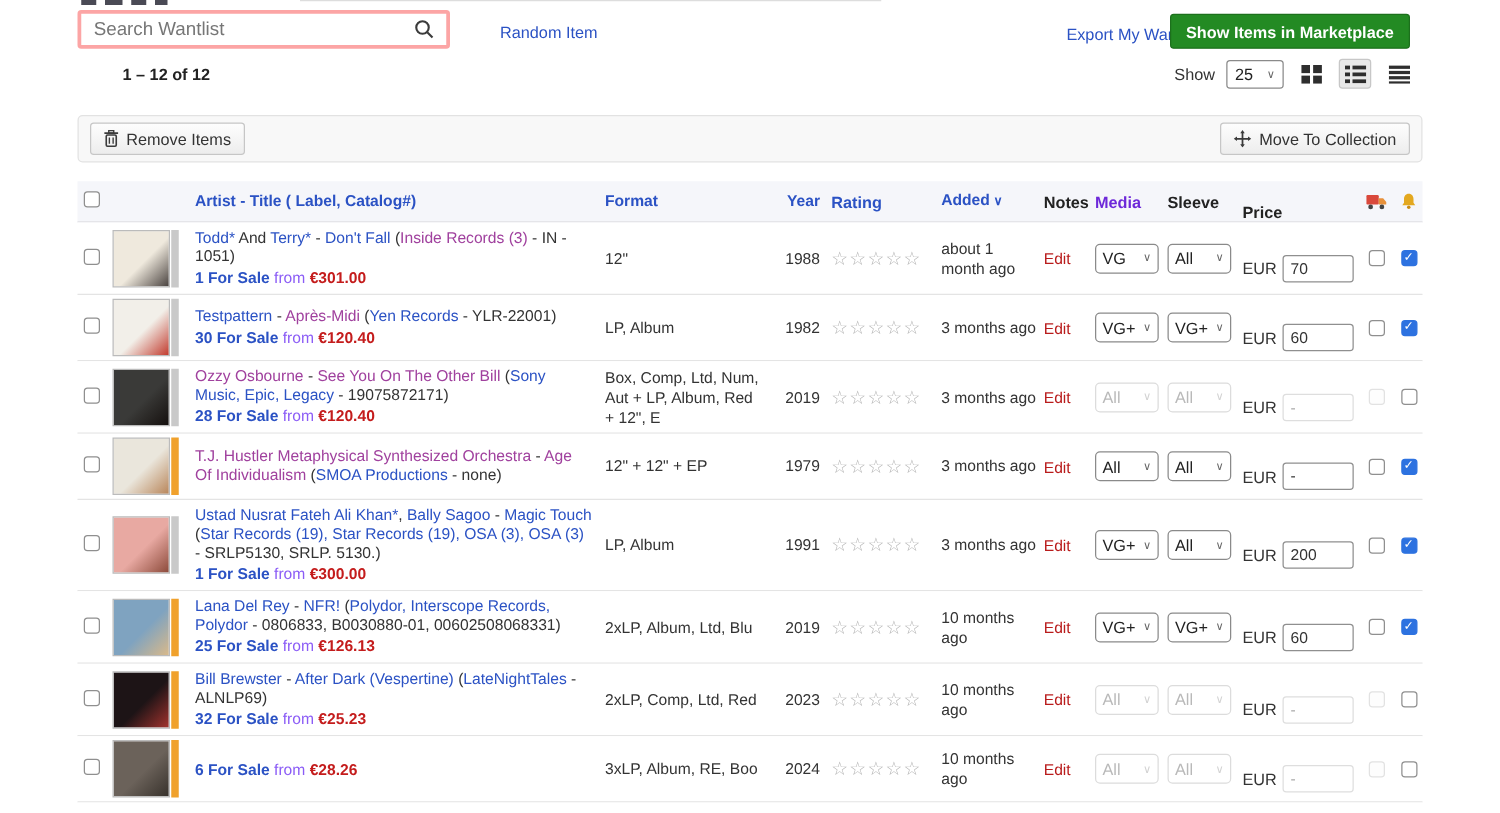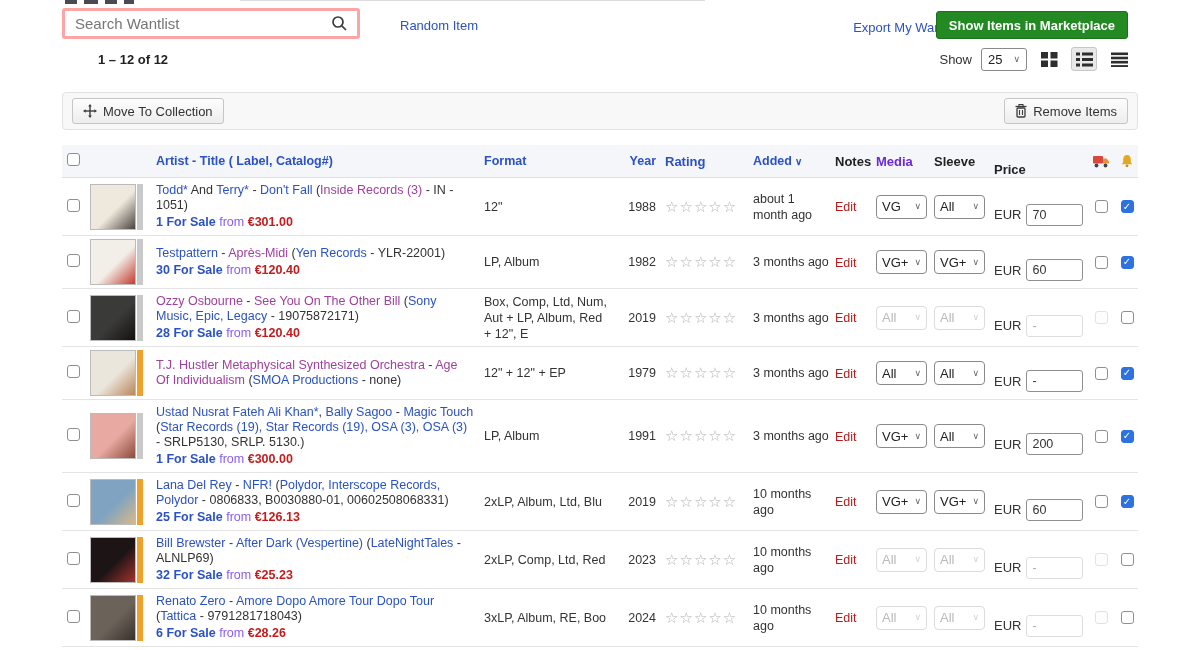--- a/index.html
+++ b/index.html
@@ -162,42 +162,42 @@
             <rect x="0" y="8.9" width="17" height="2.6" fill="#2e2e2e"></rect>
             <rect x="0" y="13.1" width="17" height="1.9" fill="#2e2e2e"></rect>
           </svg>
       </span>
     </button>
   </div>
 
   <div class="toolbar">
     <button class="btn">
       <span class="icon">
+        <svg width="12" height="14" viewBox="0 0 12 14">
+            <rect x="2" y="4" width="8" height="9" rx="1" fill="none" stroke="#3b3b3b" stroke-width="1.3"></rect>
+            <line x1="0.5" y1="2.5" x2="11.5" y2="2.5" stroke="#3b3b3b" stroke-width="1.3"></line>
+            <rect x="4" y="0.5" width="4" height="2" fill="none" stroke="#3b3b3b" stroke-width="1.1"></rect>
+            <line x1="4.5" y1="6" x2="4.5" y2="11" stroke="#3b3b3b" stroke-width="1.1"></line>
+            <line x1="7.5" y1="6" x2="7.5" y2="11" stroke="#3b3b3b" stroke-width="1.1"></line>
+          </svg>
+      </span>
+      <span>Remove Items</span>
+    </button>
+    <button class="btn">
+      <span class="icon">
         <svg width="14" height="14" viewBox="0 0 14 14" stroke="#3b3b3b" stroke-width="1.4" fill="#3b3b3b">
             <line x1="7" y1="1.5" x2="7" y2="12.5"></line>
             <line x1="1.5" y1="7" x2="12.5" y2="7"></line>
             <path d="M7 0 L5.2 2.6 L8.8 2.6 Z" stroke="none"></path>
             <path d="M7 14 L5.2 11.4 L8.8 11.4 Z" stroke="none"></path>
             <path d="M0 7 L2.6 5.2 L2.6 8.8 Z" stroke="none"></path>
             <path d="M14 7 L11.4 5.2 L11.4 8.8 Z" stroke="none"></path>
           </svg>
       </span>
       <span>Move To Collection</span>
-    </button>
-    <button class="btn">
-      <span class="icon">
-        <svg width="12" height="14" viewBox="0 0 12 14">
-            <rect x="2" y="4" width="8" height="9" rx="1" fill="none" stroke="#3b3b3b" stroke-width="1.3"></rect>
-            <line x1="0.5" y1="2.5" x2="11.5" y2="2.5" stroke="#3b3b3b" stroke-width="1.3"></line>
-            <rect x="4" y="0.5" width="4" height="2" fill="none" stroke="#3b3b3b" stroke-width="1.1"></rect>
-            <line x1="4.5" y1="6" x2="4.5" y2="11" stroke="#3b3b3b" stroke-width="1.1"></line>
-            <line x1="7.5" y1="6" x2="7.5" y2="11" stroke="#3b3b3b" stroke-width="1.1"></line>
-          </svg>
-      </span>
-      <span>Remove Items</span>
     </button>
   </div>
 
   <div class="table">
     <div class="thead">
       <div class="c-check"><span class="cb"></span></div>
       <div class="c-thumb"></div>
       <div class="c-title"><a>Artist - Title ( Label, Catalog#)</a></div>
       <div class="c-format"><a>Format</a></div>
       <div class="c-year"><a>Year</a></div>
@@ -533,21 +533,20 @@
   </div>
         <div class="trow">
     <div class="c-check"><span class="cb"></span></div>
     <div class="c-thumb">
       <span class="thumbwrap">
         <span class="thumb" style="background: linear-gradient(135deg, rgb(107, 98, 90) 55%, rgb(56, 50, 44));"></span>
         <span class="strip orange"></span>
       </span>
     </div>
     <div class="c-title">
-      <div class="title-line"><a class="link">Renato Zero</a><span class="plain"> - </span><a class="link">Amore Dopo Amore Tour Dopo Tour</a><span class="plain"> (</span><a class="link">Tattica</a><span class="plain"> - 9791281718043)</span></div>
       <div class="sale-line">
         <a class="sale-count">6 For Sale</a>
         <span class="sale-from"> from </span>
         <span class="sale-price">€28.26</span>
       </div>
     </div>
     <div class="c-format">3xLP, Album, RE, Boo</div>
     <div class="c-year">2024</div>
     <div class="c-rating"><span class="star">☆</span><span class="star">☆</span><span class="star">☆</span><span class="star">☆</span><span class="star">☆</span></div>
     <div class="c-added">10 months ago</div>

